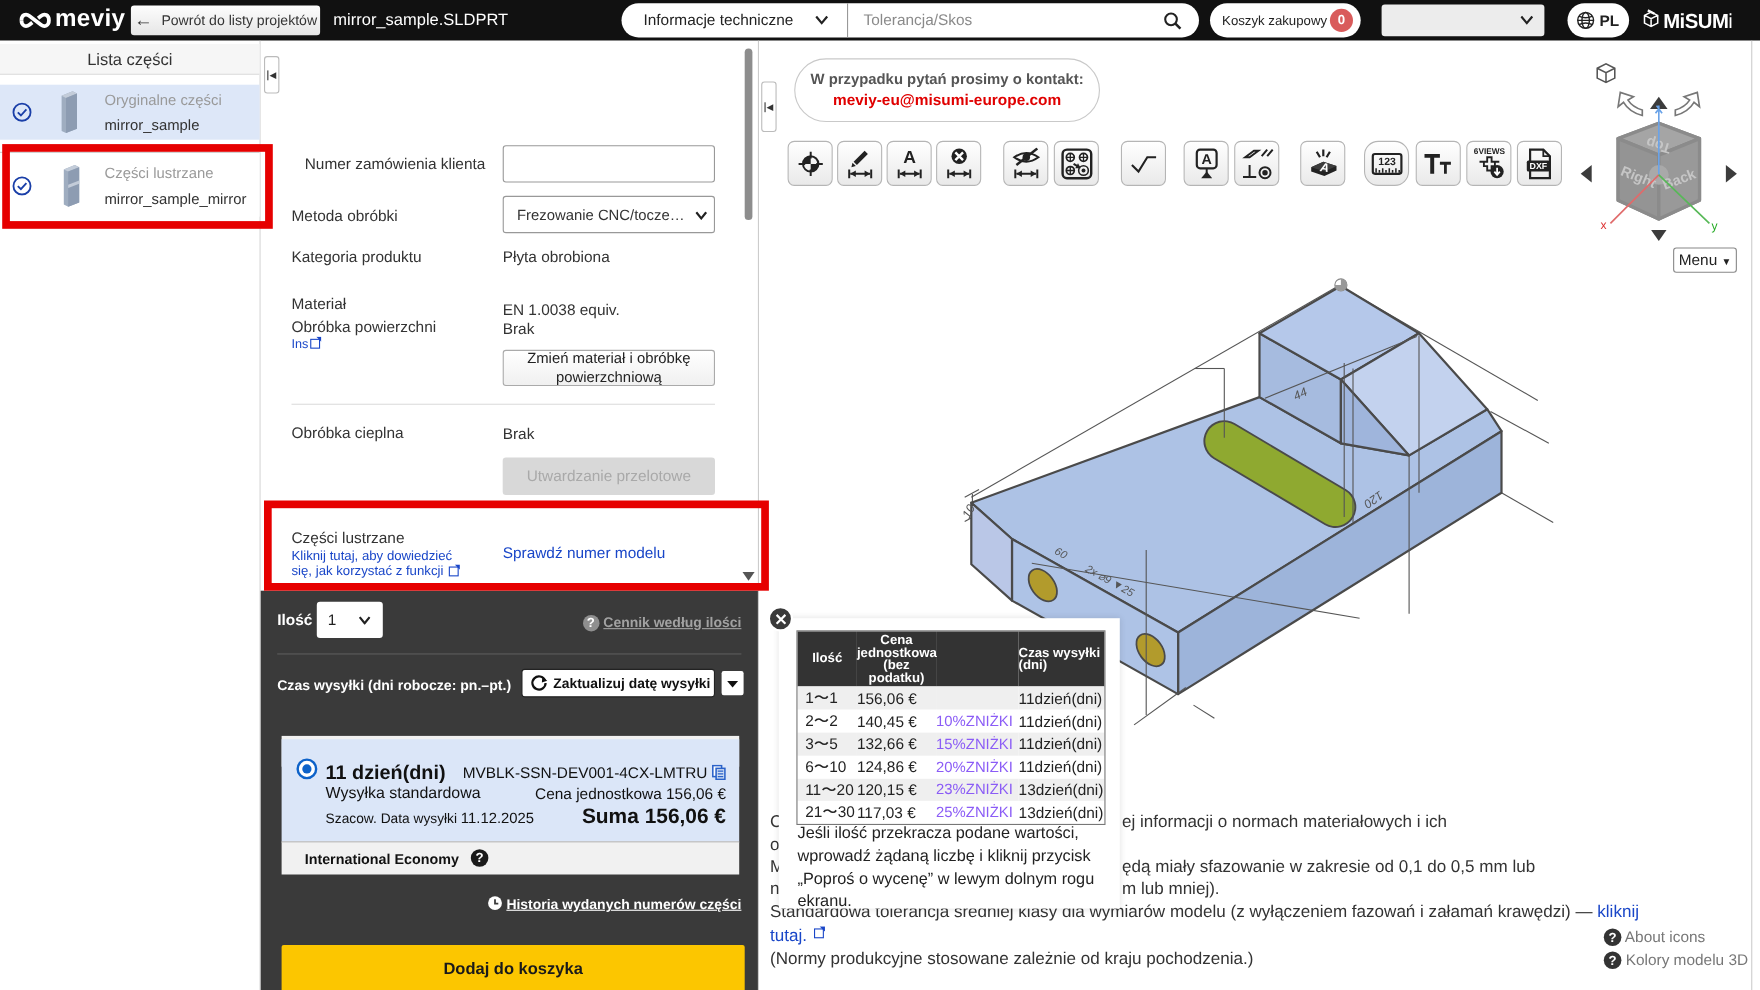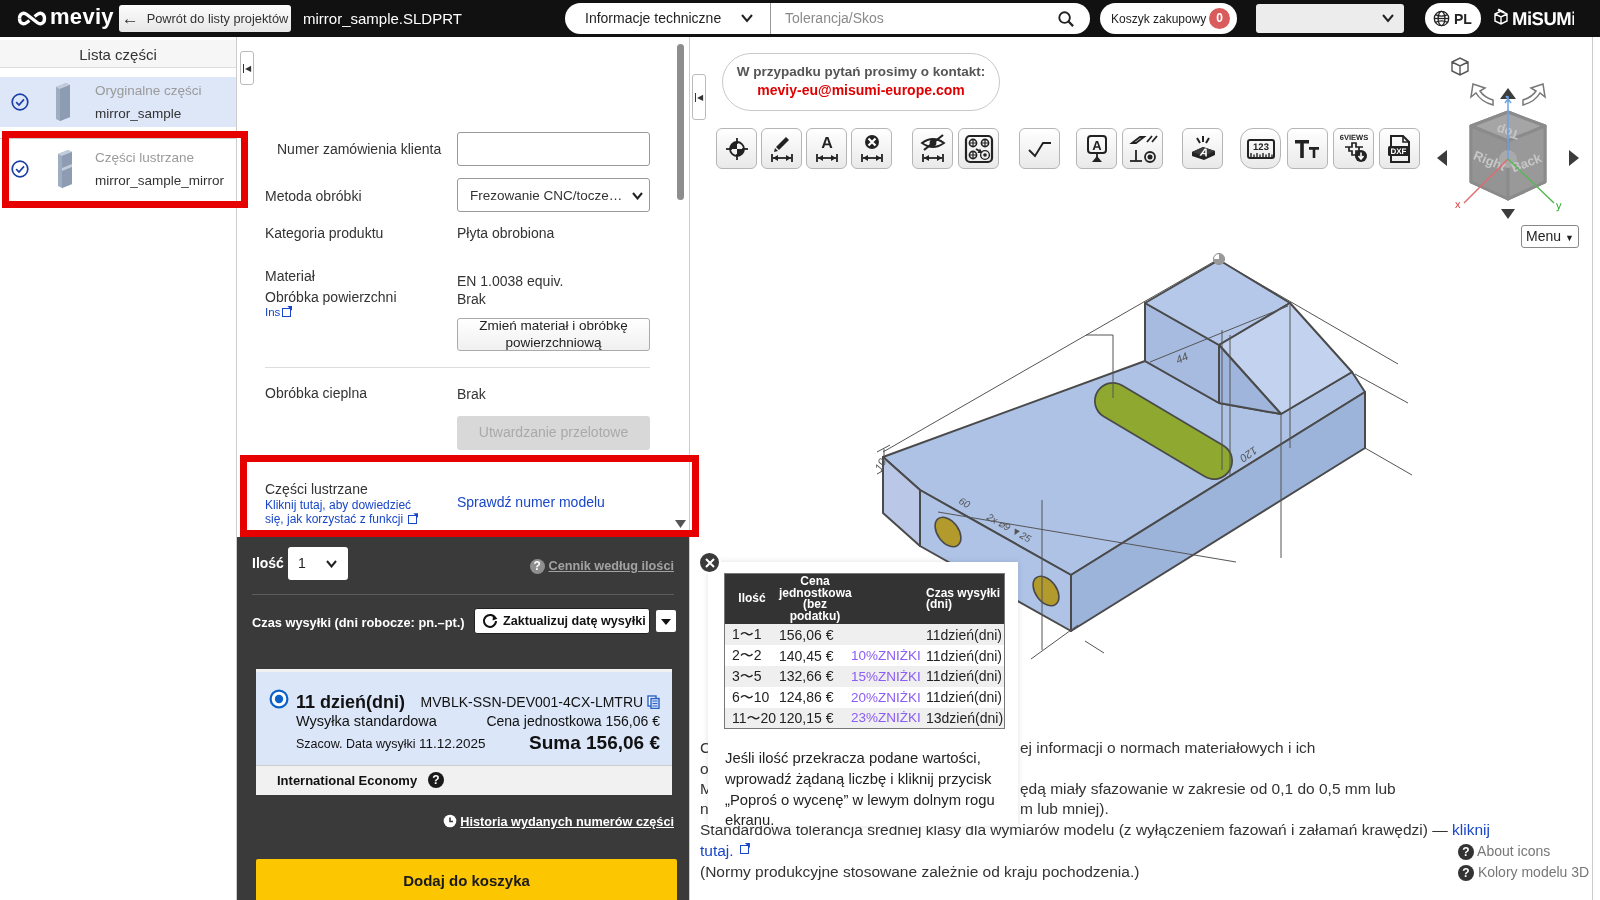--- a/index.html
+++ b/index.html
@@ -554,20 +554,26 @@
             <td class="c2">124,86 €</td>
             <td class="zn">20%ZNIŻKI</td>
             <td class="c3">11dzień(dni)</td>
           </tr>
       <tr style="background:#efefef;">
             <td class="c1">11〜20</td>
             <td class="c2">120,15 €</td>
             <td class="zn">23%ZNIŻKI</td>
             <td class="c3">13dzień(dni)</td>
           </tr>
+      <tr>
+            <td class="c1">21〜30</td>
+            <td class="c2">117,03 €</td>
+            <td class="zn">25%ZNIŻKI</td>
+            <td class="c3">13dzień(dni)</td>
+          </tr>
     </tbody>
       </table>
     <div style="position:absolute;left:17px;top:186px;width:278px;font-size:14.8px;color:#222;line-height:20.8px;">Jeśli ilość przekracza podane wartości, wprowadź żądaną liczbę i kliknij przycisk „Poproś o wycenę” w lewym dolnym rogu ekranu.</div>
     <div style="position:absolute;left:-10px;top:-11px;width:23px;height:23px;border-radius:50%;background:#3a3a3a;border:2px solid #fff;">
       <svg style="position:absolute;left:4.5px;top:4.5px" width="10" height="10" viewBox="0 0 10 10">
           <path d="M1 1 L9 9 M9 1 L1 9" stroke="#fff" stroke-width="2"></path>
         </svg>
     </div>
   </div>
   <div class="redbox" style="left:2px;top:131px;width:246px;height:77px;"></div>

